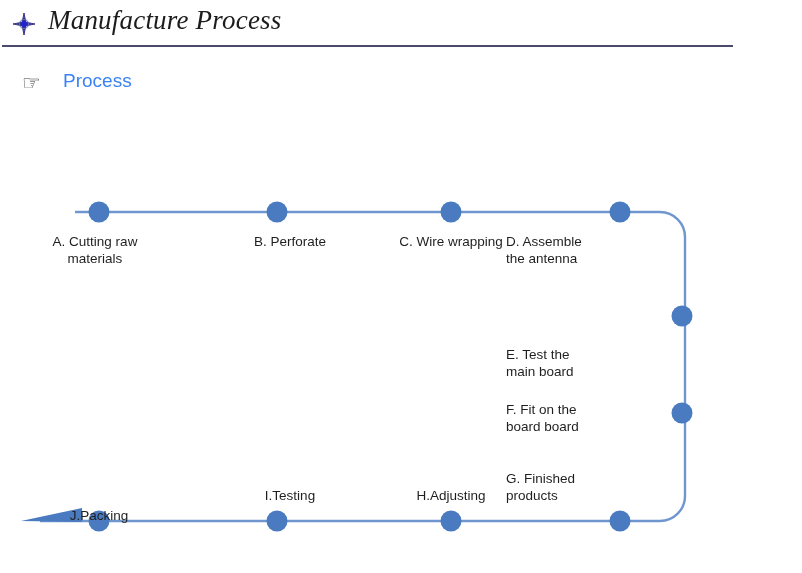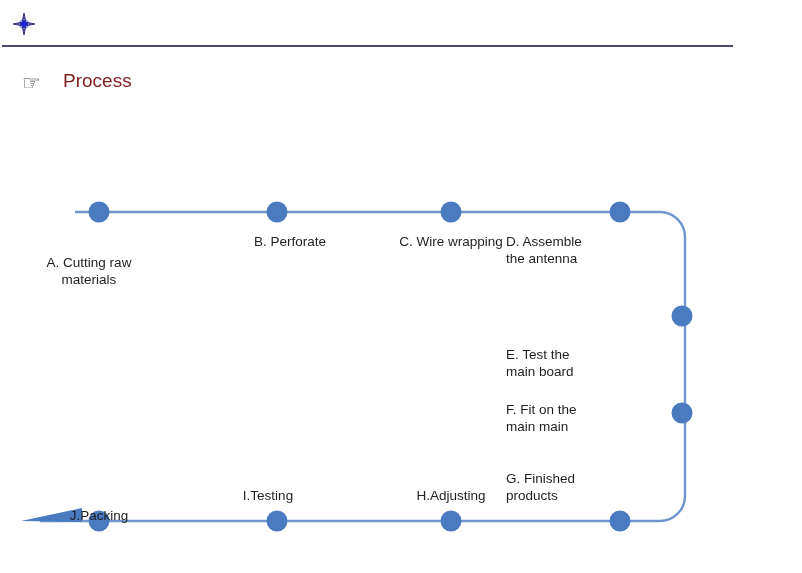--- a/index.html
+++ b/index.html
@@ -63,21 +63,21 @@
     top: 2px;
     font-size: 21px;
     color: #3b3b3b;
     line-height: 22px;
   }
   #subheading-label {
     position: absolute;
     left: 41px;
     top: 0px;
     font-size: 19px;
-    color: #7f1d1d;
+    color: #3b82f6;
     white-space: nowrap;
   }
 
   
   #process-diagram {
     position: absolute;
     left: 0;
     top: 0;
     width: 802px;
     height: 573px;
@@ -109,20 +109,21 @@
         <path d="M11 0 L12.6 8.2 L11 9.4 L9.4 8.2 Z"></path>
         <path d="M11 22 L12.6 13.8 L11 12.6 L9.4 13.8 Z"></path>
         <path d="M0 11 L8.2 9.4 L9.4 11 L8.2 12.6 Z"></path>
         <path d="M22 11 L13.8 9.4 L12.6 11 L13.8 12.6 Z"></path>
       </g>
       <circle cx="11" cy="11" r="4.6" fill="none" stroke="#6a6ab0" stroke-width="1"></circle>
       <circle cx="11" cy="11" r="3.2" fill="#2222cc"></circle>
     </svg>
   </span>
 
+  <div id="slide-title">Manufacture Process</div>
   <div id="title-rule"></div>
 </div>
 
 <div id="subheading-row">
   <span id="hand-pointer-icon">☞</span>
   <span id="subheading-label">Process</span>
 </div>
 
 <div id="process-diagram">
   <svg width="802" height="573" viewBox="0 0 802 573">
@@ -149,36 +150,36 @@
       <circle cx="682" cy="413" r="10.5" fill="#4a7ac0"></circle>
 
       <circle cx="620" cy="521" r="10.5" fill="#4a7ac0"></circle>
       <circle cx="451" cy="521" r="10.5" fill="#4a7ac0"></circle>
       <circle cx="277" cy="521" r="10.5" fill="#4a7ac0"></circle>
       <circle cx="99" cy="521" r="10.5" fill="#4a7ac0"></circle>
     </g>
   </svg>
 </div>
 
-<div class="node-label lbl-center" style="left:19px;  top:233px; width:140px;margin-top:21px;">A. Cutting raw
+<div class="node-label lbl-center" style="left:25px;  top:233px; width:140px;">A. Cutting raw
 materials</div>
 
 <div class="node-label lbl-center" style="left:220px; top:233px; width:140px;">B. Perforate</div>
 
 <div class="node-label lbl-center" style="left:381px; top:233px; width:140px;">C. Wire wrapping</div>
 
 <div class="node-label lbl-right" style="left:506px; top:233px; width:162px;">D. Assemble
 the antenna</div>
 
 <div class="node-label lbl-right" style="left:506px; top:306px; width:156px;margin-top:40px;">E. Test the
 main board</div>
 
 <div class="node-label lbl-right" style="left:506px; top:401px; width:156px;">F. Fit on the
-main main</div>
+board board</div>
 
 <div class="node-label lbl-right" style="left:506px; top:470px; width:162px;">G. Finished
 products</div>
 
 <div class="node-label lbl-center" style="left:381px; top:487px; width:140px;">H.Adjusting</div>
 
-<div class="node-label lbl-center" style="left:198px; top:487px; width:140px;">I.Testing</div>
+<div class="node-label lbl-center" style="left:220px; top:487px; width:140px;">I.Testing</div>
 
 <div class="node-label lbl-center" style="left:29px;  top:487px; width:140px;margin-top:20px;">J.Packing</div>
 
 </body></html>

